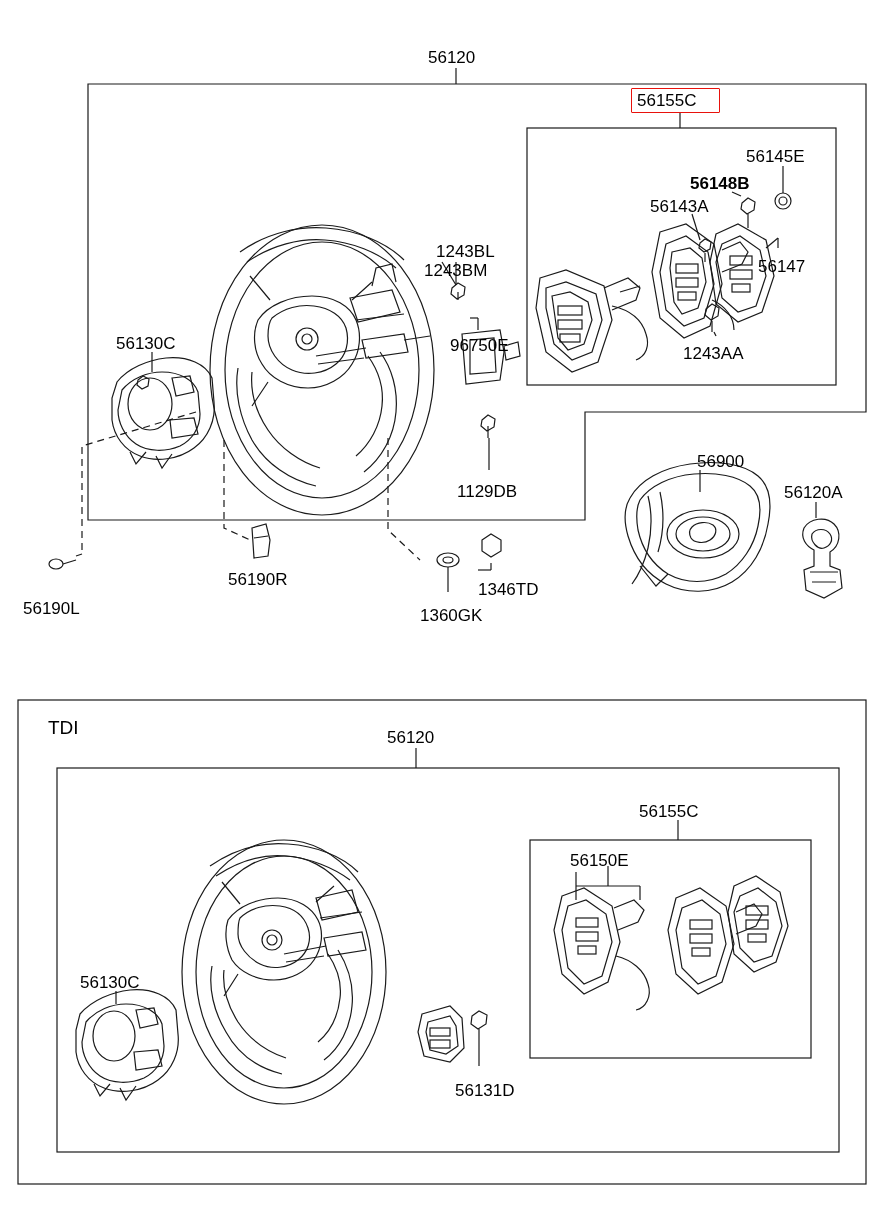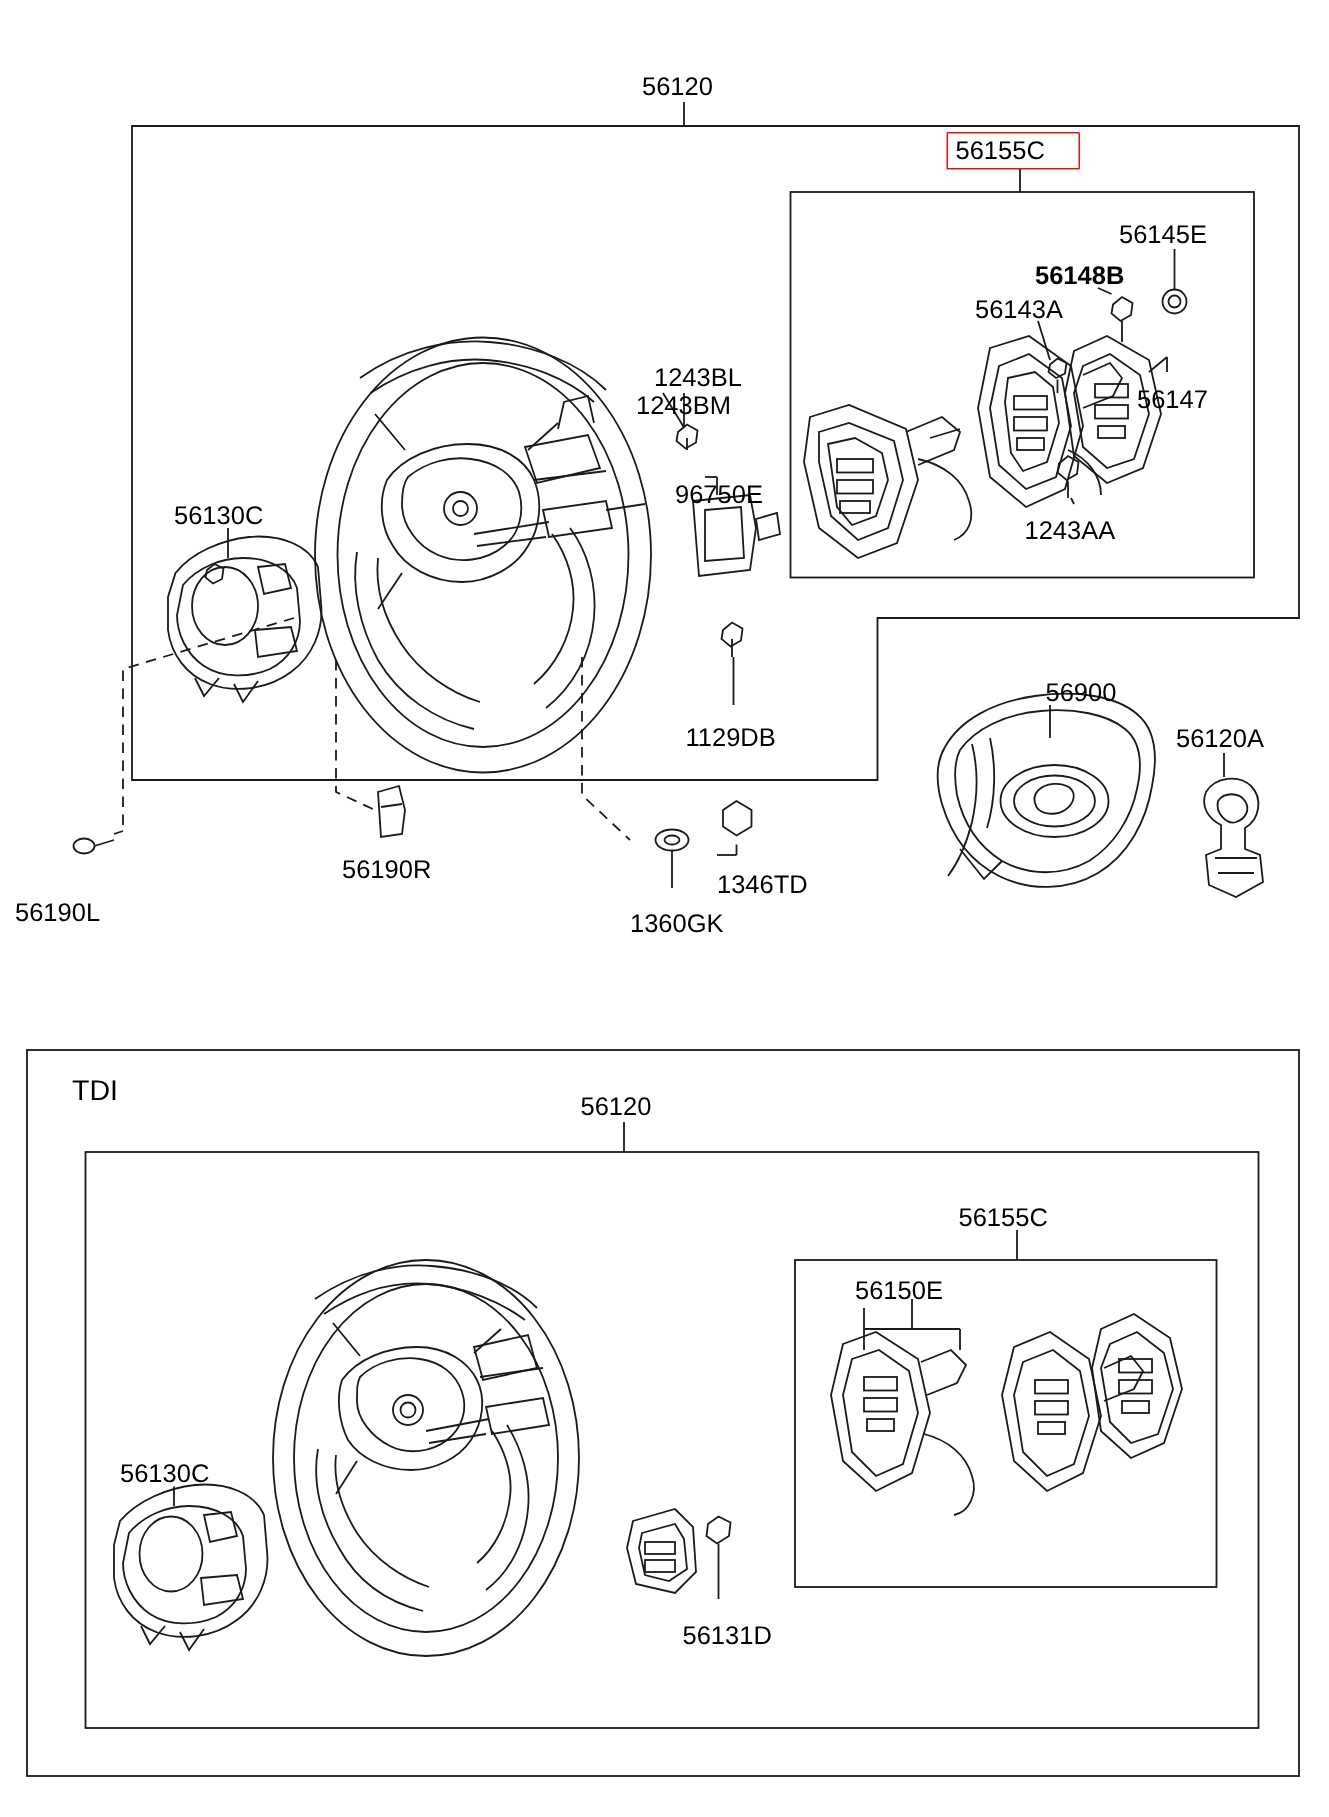--- a/index.html
+++ b/index.html
@@ -278,29 +278,29 @@
 
   <div class="lbl" style="left:428px; top:48px;">56120</div>
   <div class="lbl" style="left:637px; top:91px;">56155C</div>
   <div class="lbl" style="left:746px; top:147px;">56145E</div>
   <div class="lbl" style="left:690px; top:174px;font-weight:bold;">56148B</div>
   <div class="lbl" style="left:650px; top:197px;">56143A</div>
   <div class="lbl" style="left:758px; top:257px;">56147</div>
   <div class="lbl" style="left:683px; top:344px;">1243AA</div>
   <div class="lbl" style="left:436px; top:222px;margin-top:20px;">1243BL</div>
   <div class="lbl" style="left:424px; top:245px;margin-top:16px;">1243BM</div>
-  <div class="lbl" style="left:450px; top:320px;text-align:right;">96750E</div>
+  <div class="lbl" style="left:450px; top:336px;text-align:right;">96750E</div>
   <div class="lbl" style="left:116px; top:334px;">56130C</div>
   <div class="lbl" style="left:457px; top:482px;">1129DB</div>
   <div class="lbl" style="left:665px; top:452px;margin-left:32px;">56900</div>
   <div class="lbl" style="left:784px; top:483px;">56120A</div>
   <div class="lbl" style="left:228px; top:570px;">56190R</div>
   <div class="lbl" style="left:464px; top:580px;margin-left:14px;">1346TD</div>
   <div class="lbl" style="left:420px; top:606px;">1360GK</div>
-  <div class="lbl" style="left:10px;  top:599px;">56190L</div>
+  <div class="lbl" style="left:23px;  top:599px;">56190L</div>
 
   <div class="lbl tdi" style="left:48px;  top:717px;">TDI</div>
   <div class="lbl" style="left:387px; top:728px;">56120</div>
   <div class="lbl" style="left:639px; top:802px;">56155C</div>
   <div class="lbl" style="left:570px; top:851px;">56150E</div>
   <div class="lbl" style="left:80px;  top:973px;">56130C</div>
   <div class="lbl" style="left:455px; top:1081px;">56131D</div>
 
 </div>
 

